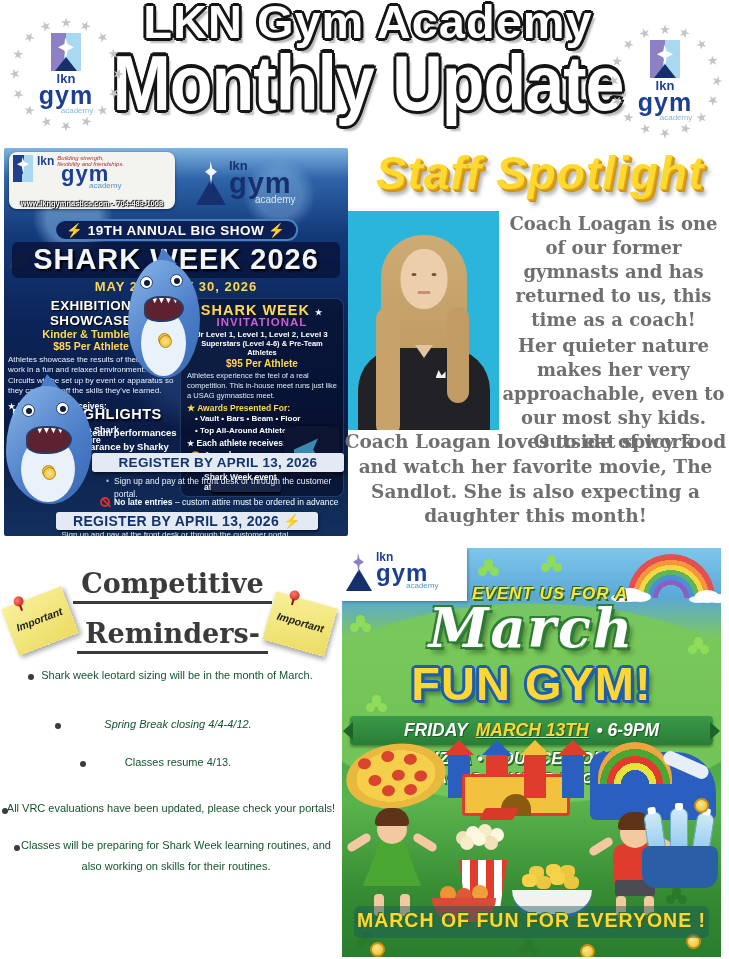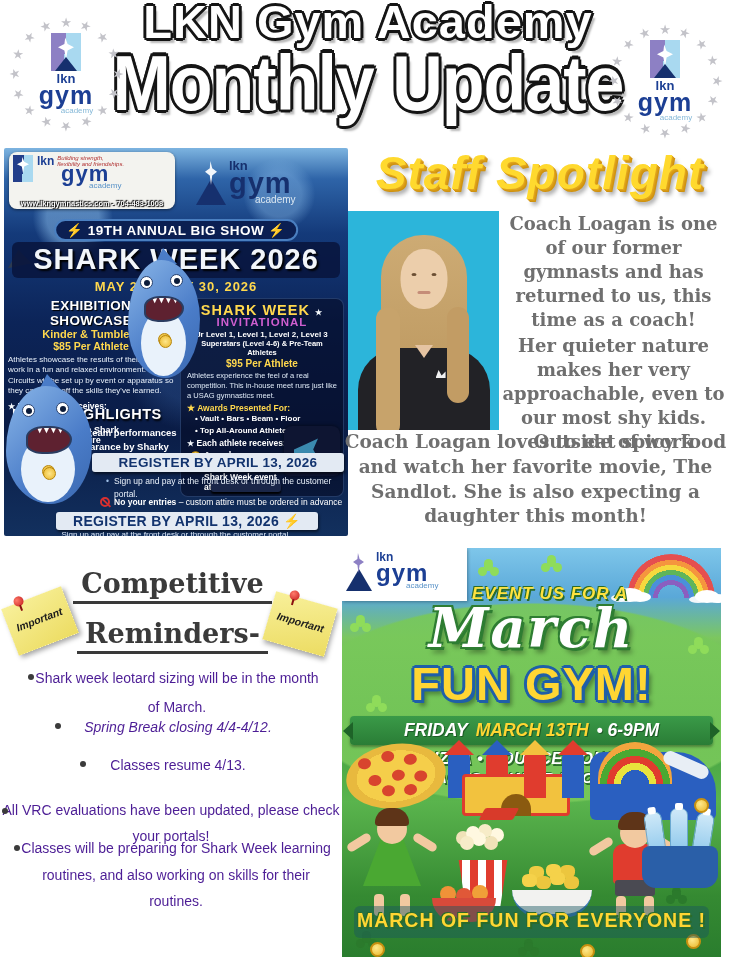--- a/index.html
+++ b/index.html
@@ -156,21 +156,21 @@
   .rem-title .l2 { margin-top:14px; }
 
   .sticky { position:absolute; width:64px; height:50px; background:linear-gradient(160deg,#f8f09a 0%,#ecdc62 100%);
             box-shadow:2px 3px 5px rgba(0,0,0,.35); }
   .sticky1 { left:8px;  top:596px; transform:rotate(-21deg); }
   .sticky2 { left:268px; top:599px; transform:rotate(16deg); }
   .sticky .lbl { display:block; margin-top:17px; text-align:center; font-size:10.5px; font-weight:800; font-style:italic; color:#1c1c1c; }
   .pin { position:absolute; left:14px; top:-6px; width:10px; height:10px; background:radial-gradient(circle at 35% 35%,#ff7a6a,#c01818); border-radius:50%; }
   .pin::after { content:""; position:absolute; left:4px; top:9px; width:2px; height:6px; background:#8a1010; }
 
-  .bullet { position:absolute; font-size:14px; color:#4c1d95; text-align:center; line-height:2.05; }
+  .bullet { position:absolute; font-size:11px; color:#14532d; text-align:center; line-height:2.05; }
   .bullet .dot { position:absolute; left:0; top:10px; width:6px; height:6px; background:#3b3b3b; border-radius:50%; }
   .b1 { top:664px; left:28px;  width:298px; }
   .b2 { top:713px; left:55px;  width:246px;font-style:italic; }
   .b3 { top:751px; left:80px;  width:196px; }
   .b4 { top:798px; left:2px;   width:338px; line-height:1.85; }
   .b5 { top:835px; left:14px;  width:324px; line-height:1.9; }
 
   
   .march { position:absolute; left:342px; top:548px; width:379px; height:409px; overflow:hidden;
     background:
@@ -194,21 +194,21 @@
   .m-title2 { position:absolute; left:0; right:0; top:108px; text-align:center; font-size:47px; font-weight:900; color:#ffd633; letter-spacing:1px;
               text-shadow:-3px 0 0 #1f5fa8, 3px 0 0 #1f5fa8, 0 -3px 0 #1f5fa8, 0 3px 0 #1f5fa8,
                           -2px -2px 0 #1f5fa8, 2px -2px 0 #1f5fa8, -2px 2px 0 #1f5fa8, 3px 3px 0 #1f5fa8, 5px 6px 4px rgba(0,0,0,.35); }
   .m-ribbon { position:absolute; top:168px; left:8px; right:8px; height:29px; background:linear-gradient(180deg,#3a9a48,#2a7d36);
               border-radius:4px; display:flex; align-items:center; justify-content:center; gap:8px;
               font-size:17.5px; font-weight:900; font-style:italic; box-shadow:0 2px 3px rgba(0,0,0,.35); }
   .m-ribbon::before, .m-ribbon::after { content:""; position:absolute; top:6px; border-top:9px solid transparent; border-bottom:9px solid transparent; }
   .m-ribbon::before { left:-7px; border-right:10px solid #1e6328; }
   .m-ribbon::after  { right:-7px; border-left:10px solid #1e6328; }
   .m-day  { color:#fff;    text-shadow:1px 1px 0 #1e5a26; }
-  .m-date { color:#ffd633; text-shadow:1px 1px 0 #1e5a26; }
+  .m-date { color:#ffd633; text-shadow:1px 1px 0 #1e5a26;text-decoration:underline; }
   .m-time { color:#fff;    text-shadow:1px 1px 0 #1e5a26; }
   .m-line { position:absolute; left:0; right:0; text-align:center; font-weight:900; font-style:italic; color:#fff;
             text-shadow:1.5px 1.5px 0 #2a6b2a, -1px -1px 0 #2a6b2a; letter-spacing:.5px; }
   .m-l1 { top:201px; font-size:16.5px; }
   .m-l2 { top:221px; font-size:15.5px; }
 
   .rainbow { position:absolute; right:6px; top:6px; width:88px; height:44px; border-radius:88px 88px 0 0;
     background:radial-gradient(circle at 50% 100%, transparent 13px, #8a5fc0 13px 18px, #4a90d9 18px 23px,
                #5fb55a 23px 28px, #f5d93e 28px 33px, #f5953e 33px 38px, #e54f4f 38px 44px, transparent 44px); }
   .cloud { position:absolute; background:#fff; border-radius:50%; box-shadow:10px 2px 0 -2px #fff, -9px 3px 0 -3px #f2f6fa; }
@@ -468,21 +468,21 @@
   </div>
   <div class="hl-row" style="top:293px;">
     <span class="hl-dot cyan"></span>
     <span>Special appearance by Sharky</span>
   </div>
 
   <div class="reg-banner reg1">REGISTER BY APRIL 13, 2026</div>
   <div class="signup1">Sign up and pay at the front desk or through the customer portal.</div>
   <div class="nolate">
     <span class="no-ic"></span>
-    <span><b>No your entries</b><span> – custom attire must be ordered in advance</span></span>
+    <span><b>No late entries</b><span> – custom attire must be ordered in advance</span></span>
   </div>
   <div class="reg-banner reg2">
     <span>REGISTER BY APRIL 13, 2026</span>
     <span class="zap">⚡</span>
   </div>
   <div class="signup2">Sign up and pay at the front desk or through the customer portal.</div>
 </div>
 
 <div class="staff-title">Staff Spotlight</div>
 

